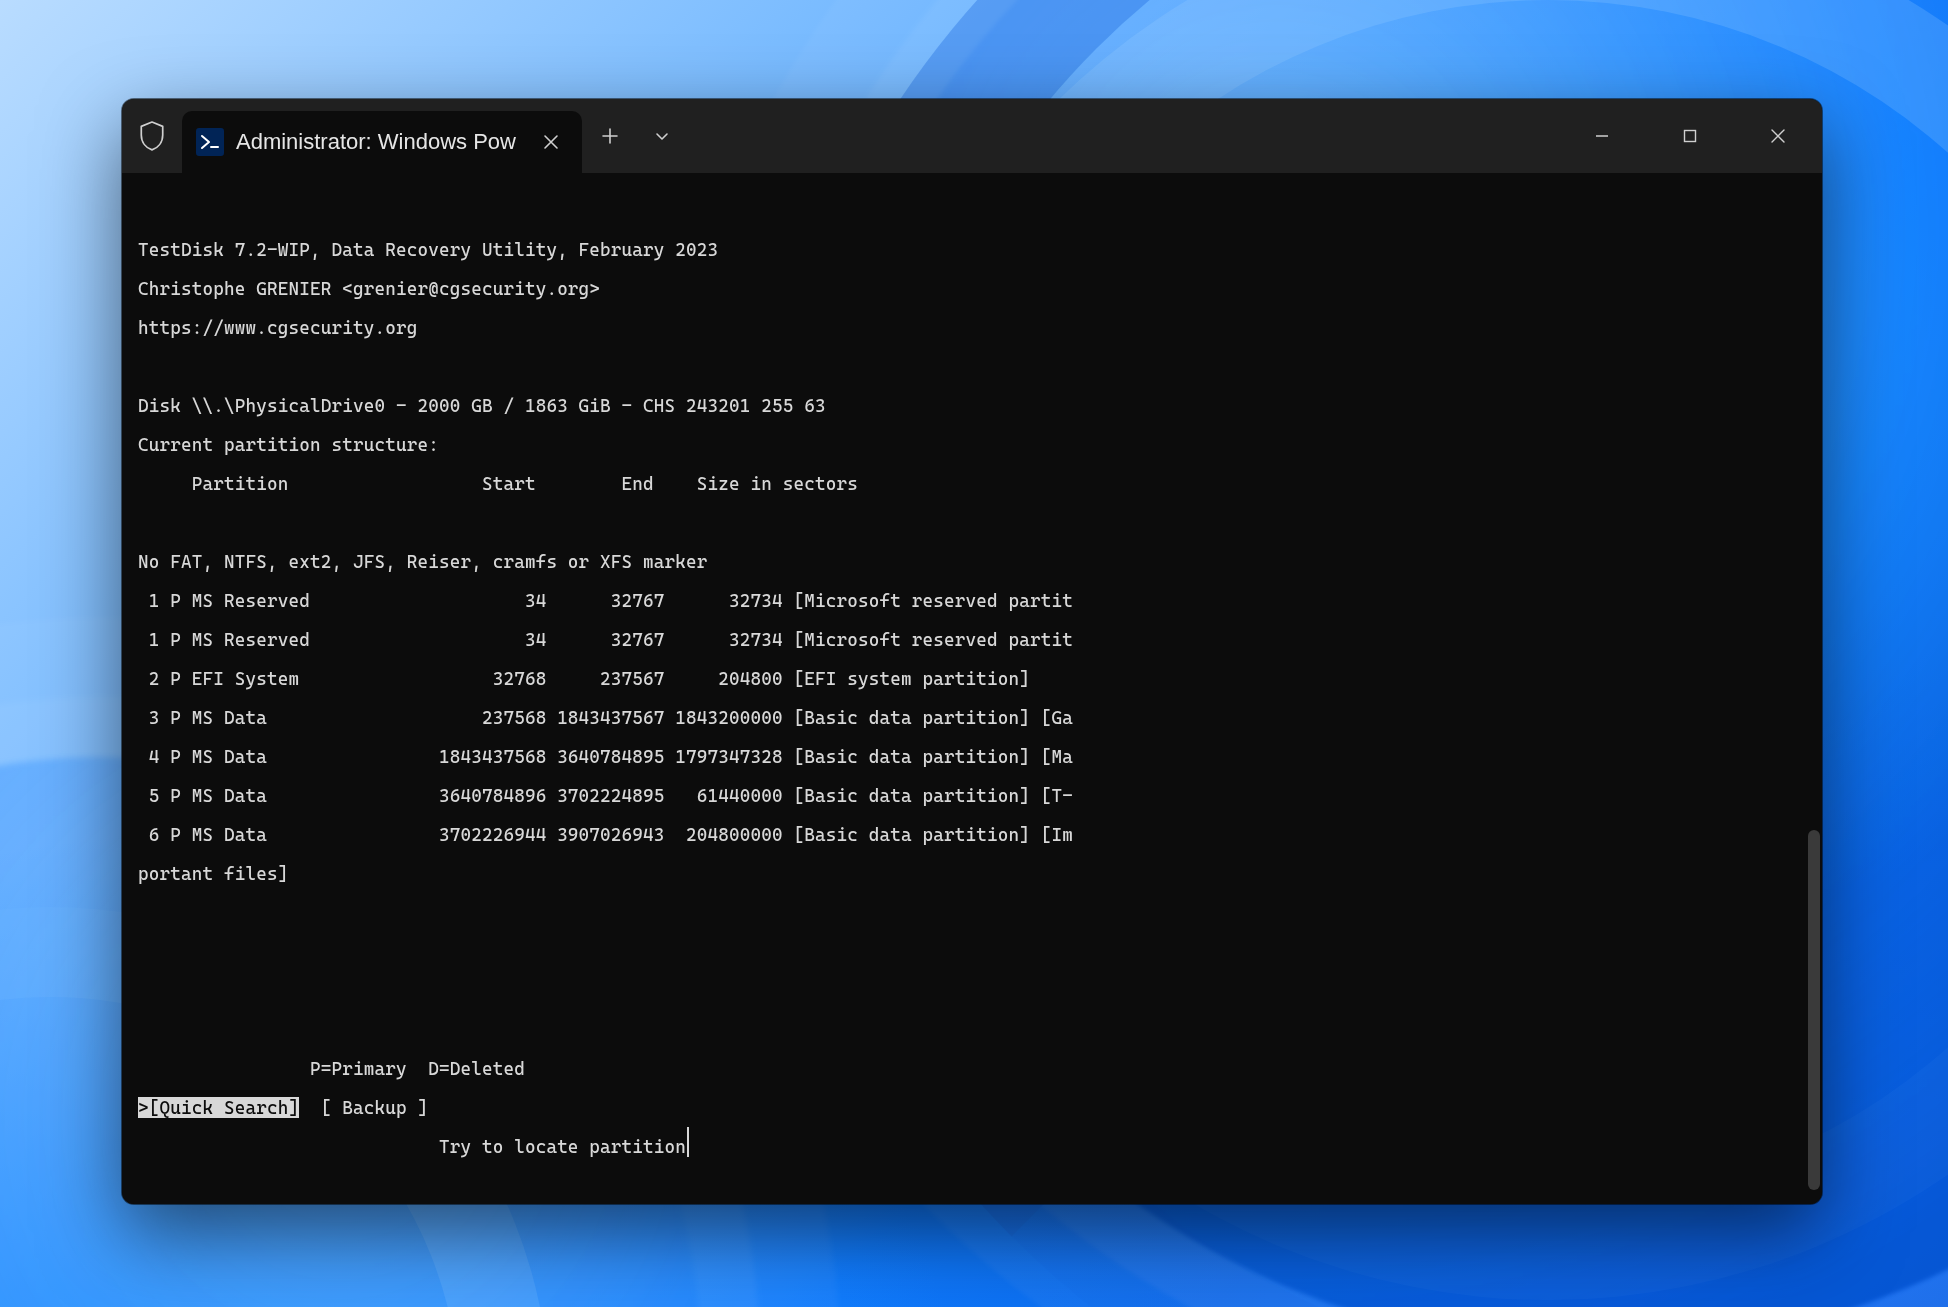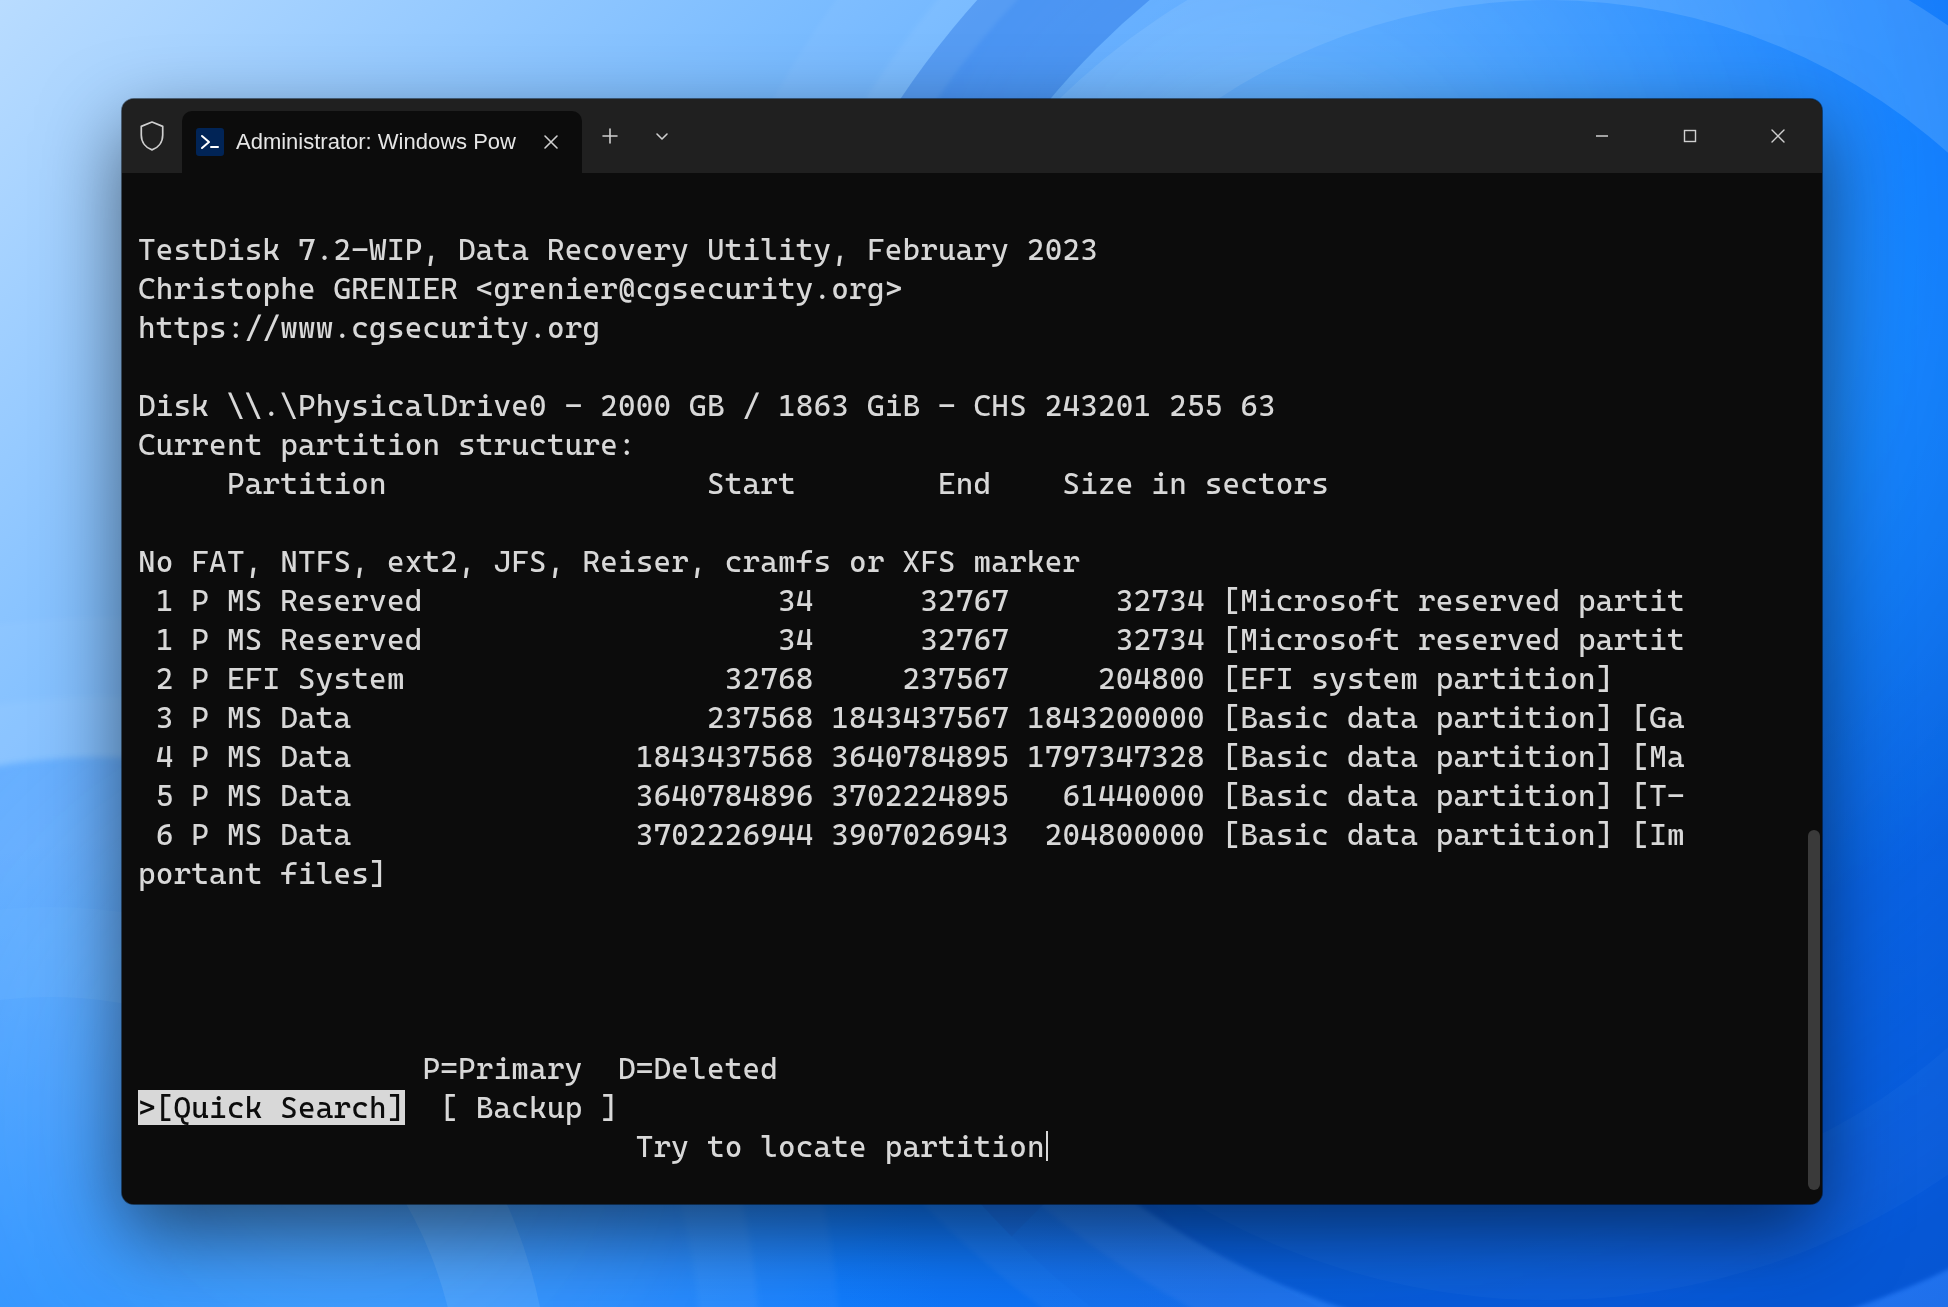--- a/index.html
+++ b/index.html
@@ -123,21 +123,21 @@
     color: #cfcfcf;
     cursor: pointer;
   }
   
   .term {
     flex: 1;
     position: relative;
     background: #0c0c0c;
     color: #d8d8d8;
     font-family: "Cascadia Mono", "Consolas", "Menlo", monospace;
-    font-size: 30px;
+    font-size: 18px;
     line-height: 39px;
     padding: 18px 12px 12px 16px;
     white-space: pre;
     overflow: hidden;
     letter-spacing: 0.2px;
   }
   .scrollbar {
     position: absolute;
     right: 2px;
     bottom: 14px;

